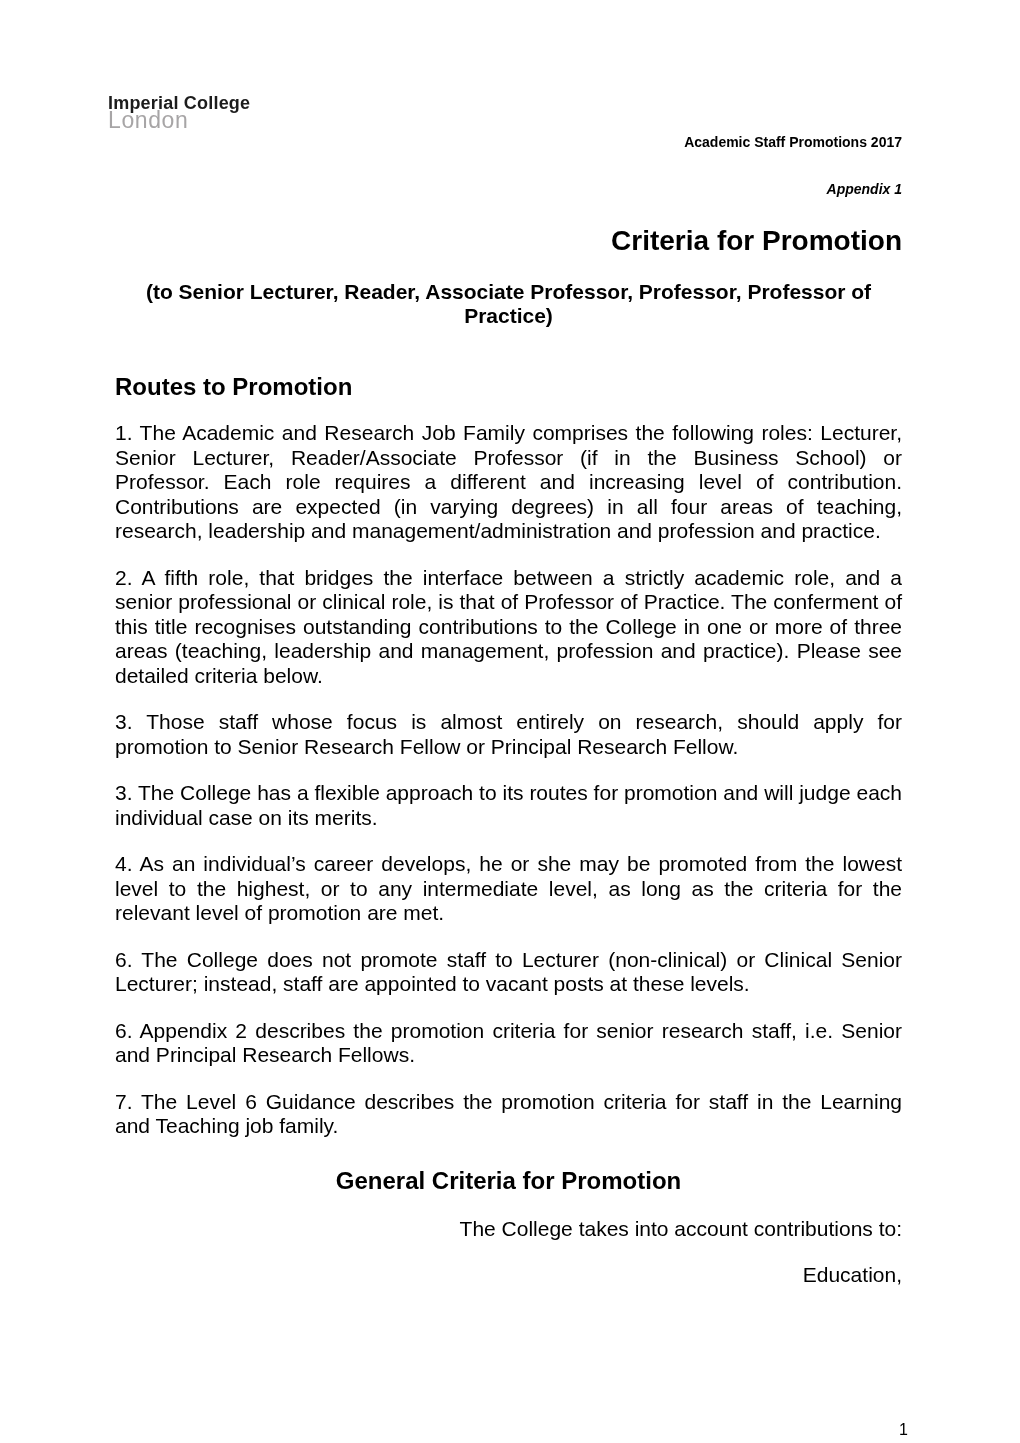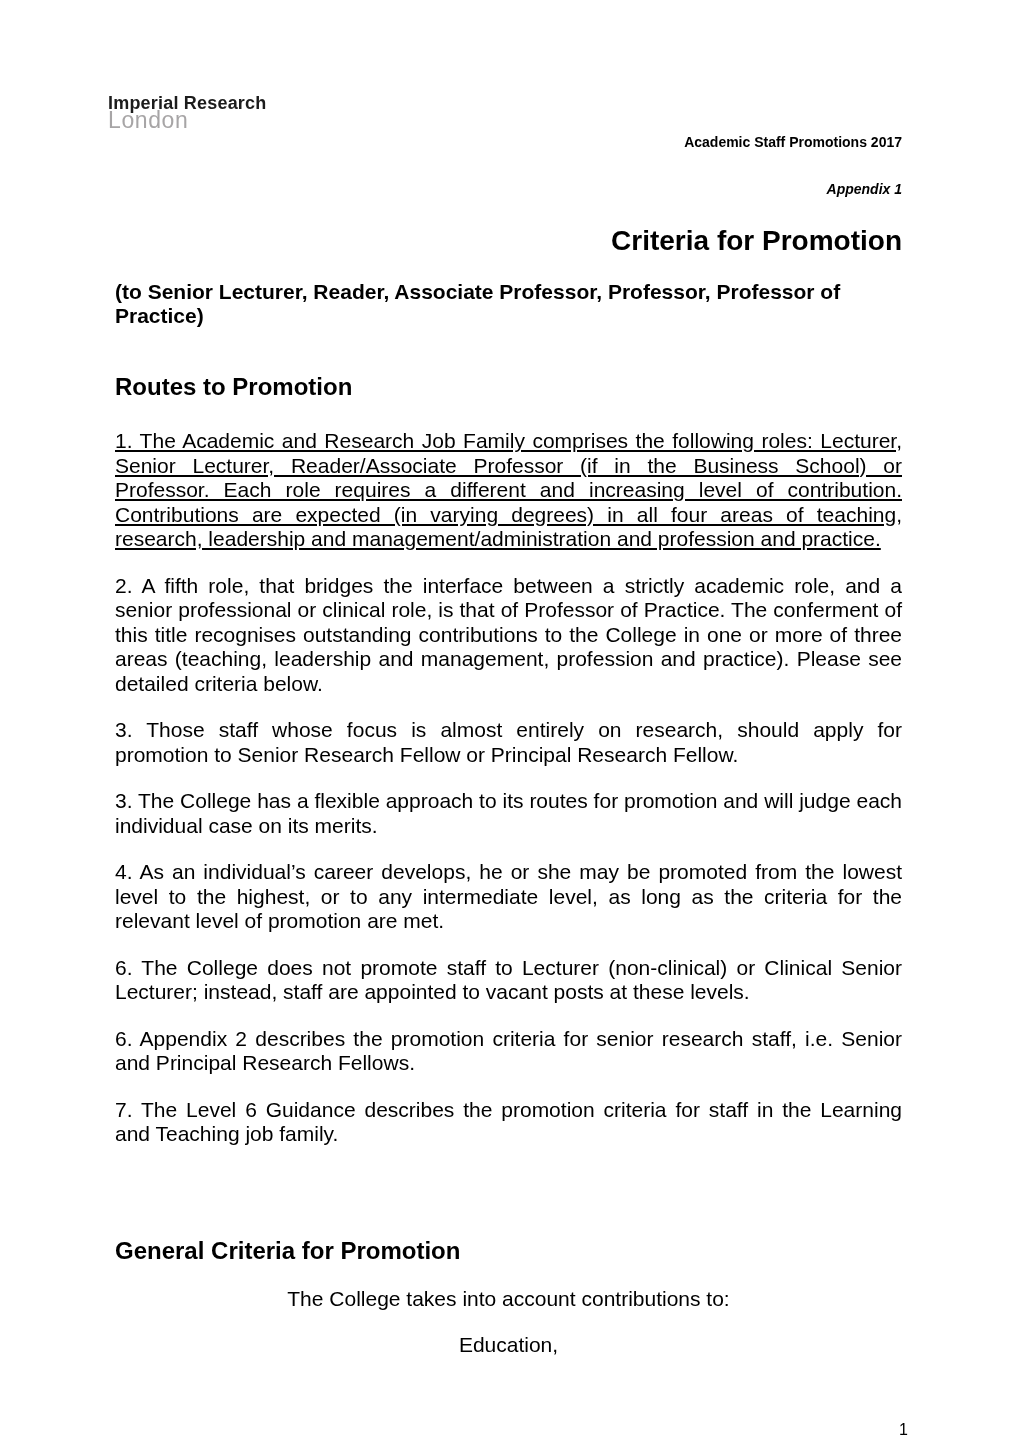--- a/index.html
+++ b/index.html
@@ -49,60 +49,60 @@
   
   .doc-title {
     margin-top: 24px;
     text-align: right;
     font-weight: bold;
     font-size: 28px;
     line-height: 32px;
   }
   .doc-subtitle {
     margin-top: 23px;
-    text-align: left;
+    text-align: center;
     font-weight: bold;
     font-size: 21px;
     line-height: 24px;
   }
   
   .section-heading {
     font-weight: bold;
     font-size: 24px;
     line-height: 28px;
   }
   .heading-routes { margin-top: 45px; }
-  .heading-general { margin-top: 90px; }
+  .heading-general { margin-top: 28px; text-align: center; }
   
   .body-para {
     font-size: 21px;
     line-height: 24.5px;
     text-align: justify;
     margin-top: 22px;
   }
-  .body-para.first { margin-top: 28px; text-decoration: underline; }
-  .body-para.no-justify { text-align: center; }
+  .body-para.first { margin-top: 20px; }
+  .body-para.no-justify { text-align: right; }
   
   .page-number {
     position: absolute;
     right: 112px;
     bottom: 4px;
     font-size: 16px;
     line-height: 18px;
     color: #000000;
   }
 </style>
 </head>
 <body>
 
 <div class="page">
   <div class="content">
 
     <div class="logo">
-      <div class="logo-line1">Imperial Research</div>
+      <div class="logo-line1">Imperial College</div>
       <div class="logo-line2">London</div>
     </div>
 
     <div class="hdr-right hdr1">Academic Staff Promotions 2017</div>
 
     <div class="hdr-right hdr2">Appendix 1</div>
 
     <div class="doc-title">Criteria for Promotion</div>
 
     <div class="doc-subtitle">(to Senior Lecturer, Reader, Associate Professor, Professor, Professor of Practice)</div>

